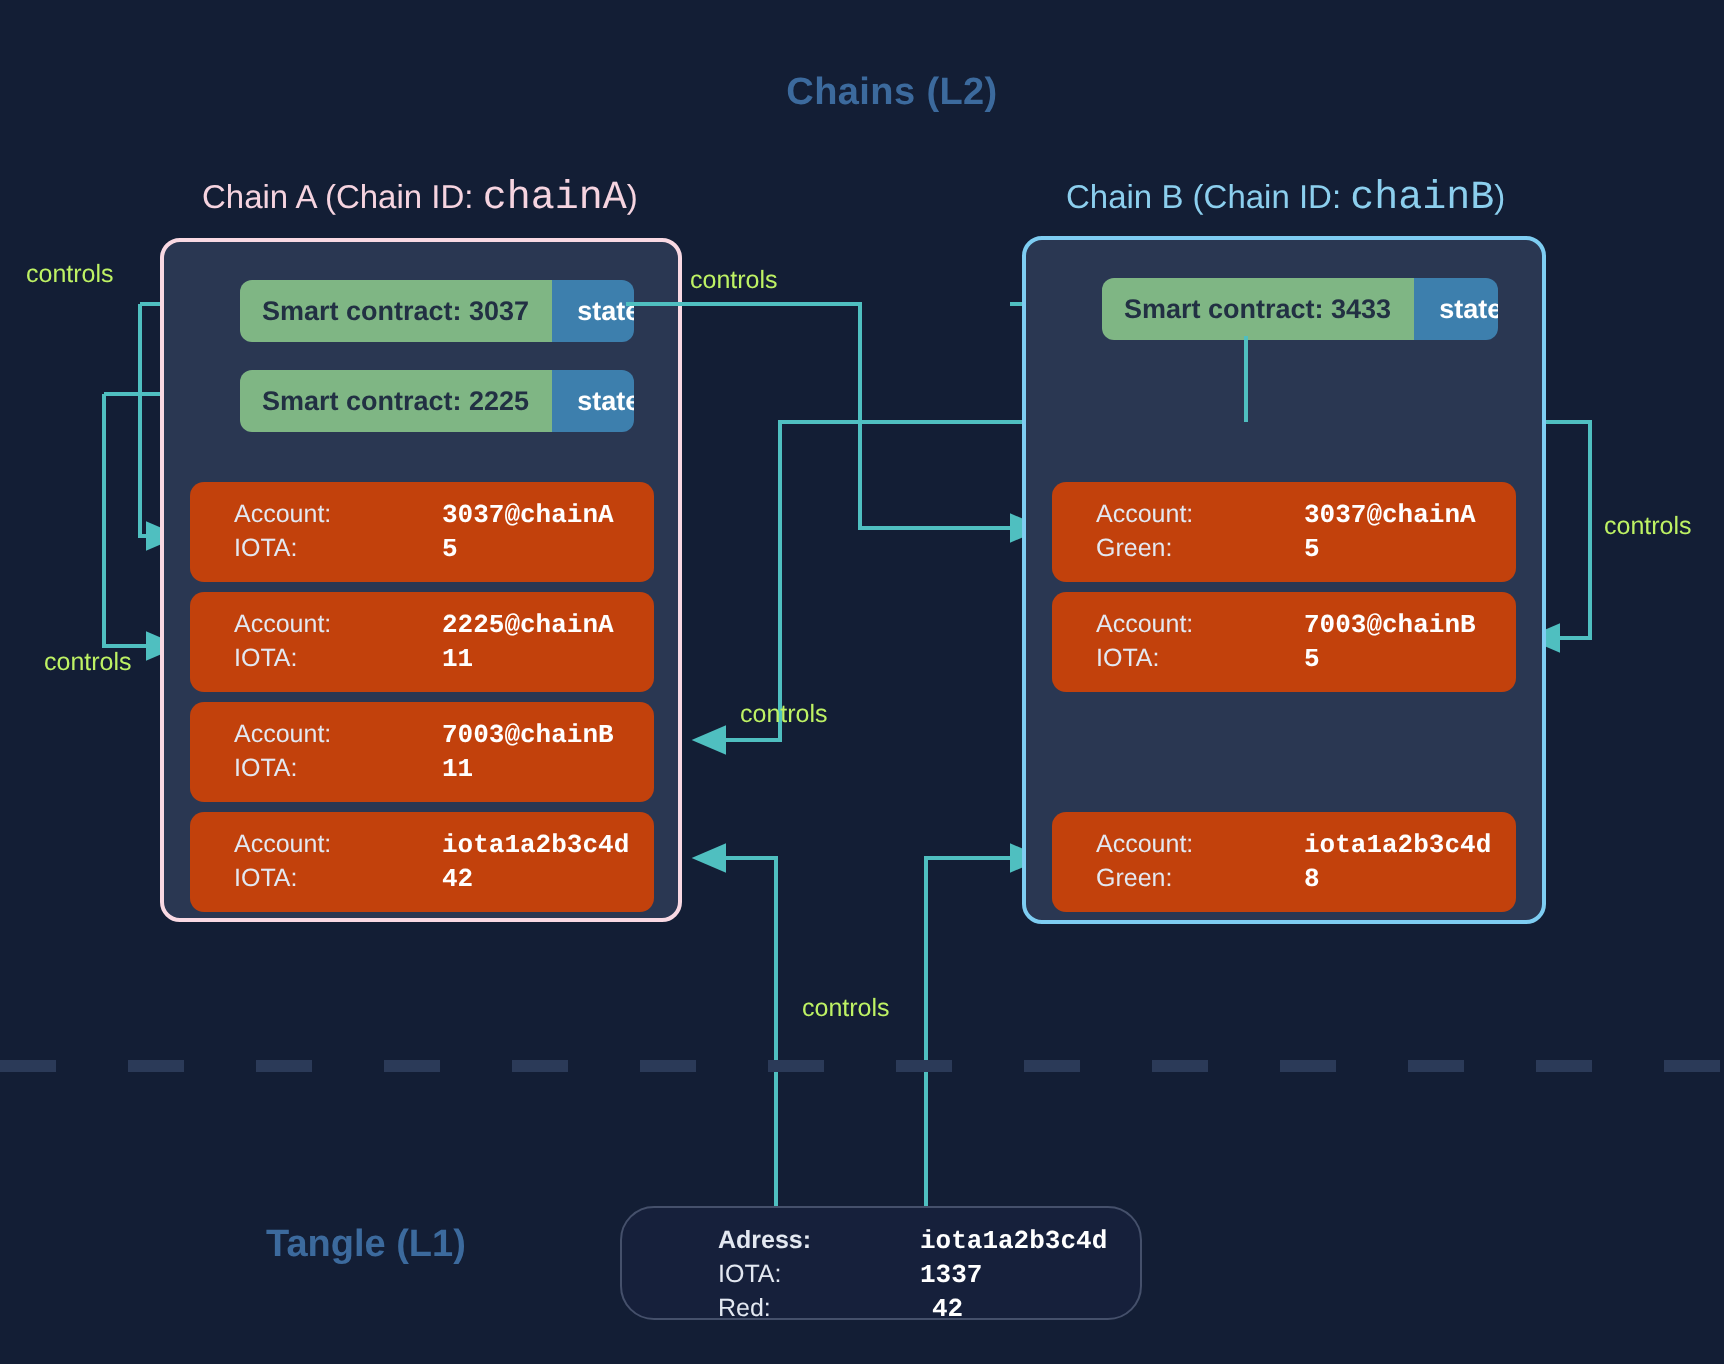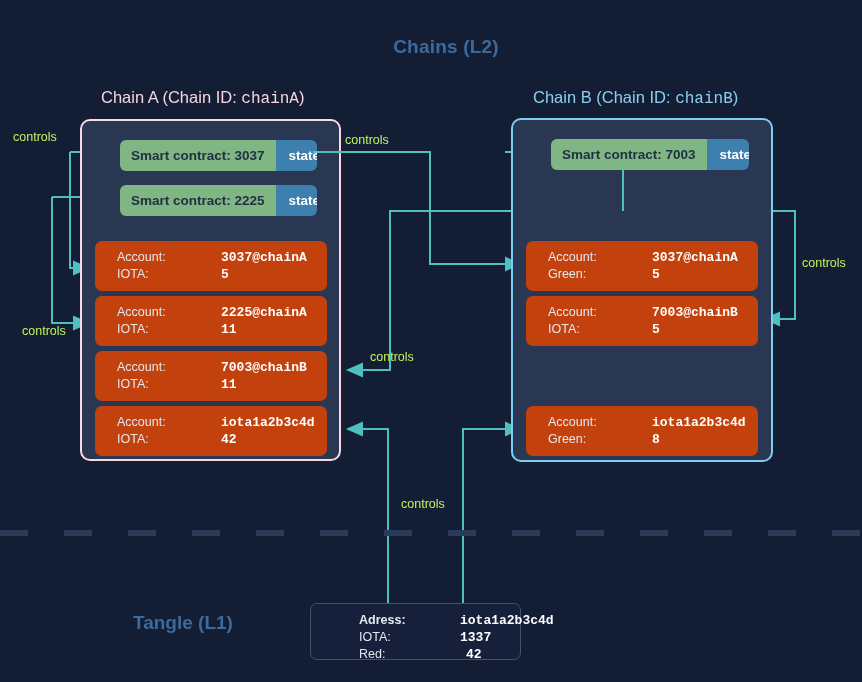--- a/index.html
+++ b/index.html
@@ -29,21 +29,21 @@
     padding-left: 30px;
   }
   .tangle-title {
     position: absolute; left: 133px; top: 612px;
     font-size: 19px; font-weight: bold; color: #3c6a9d;
     z-index: 6;
   }
   .chain-title {
     position: absolute; font-size: 16.5px; z-index: 6; white-space: nowrap;
   }
-  .chain-title .mono { font-family: "Liberation Mono", monospace; font-size: 16px; }
+  .chain-title .mono { font-family: "Liberation Mono", monospace; font-size: 20px; }
   #titleA { left: 101px; top: 88px; color: #f6d4e0; }
   #titleB { left: 533px; top: 88px; color: #8ccfee; }
 
   
   .chain-panel {
     position: absolute;
     background: #2a3752;
     border-radius: 10px;
     z-index: 3;
   }
@@ -92,23 +92,23 @@
   }
   .acct-val {
     color: #ffffff; font-size: 13px; font-weight: bold;
     font-family: "Liberation Mono", monospace; white-space: nowrap; margin-left: 43px;
   }
 
   
   #tangle-dashes { position: absolute; left: 0; top: 530px; width: 862px; height: 6px; z-index: 2; }
   #tangle-box {
     position: absolute; left: 310px; top: 603px;
-    width: 211px; height: 57px;
+    width: 261px; height: 57px;
     background: #16203b; border: 1px solid #45506b;
-    border-radius: 7px;
+    border-radius: 17px;
     padding: 8px 0 0 48px;
     z-index: 4;
   }
   #tangle-box .acct-key { width: 58px; flex: 0 0 58px; }
   #tangle-box .acct-key.bold { font-weight: bold; }
 
   
   .edge-label {
     position: absolute; color: #bef264; font-size: 12.5px;
     z-index: 6; white-space: nowrap;
@@ -207,21 +207,21 @@
       <span class="acct-key">IOTA:</span>
       <span class="acct-val">42</span>
     </div>
   </div>
 
   <div class="chain-title" id="titleB"><span>Chain B (Chain ID: </span><span class="mono">chainB</span><span>)</span></div>
 
   <div class="chain-panel" id="panelB">
     <div class="contracts">
       <div class="contract-row">
-        <div class="contract-name">Smart contract: 7003</div>
+        <div class="contract-name">Smart contract: 3433</div>
         <div class="contract-state">state</div>
       </div>
     </div>
   </div>
   <div class="divider" id="dividerB"></div>
 
   <div class="acct-box" style="left:526px; top:241px; width:232px;">
     <div class="acct-line">
       <span class="acct-key">Account:</span>
       <span class="acct-val">3037@chainA</span>

